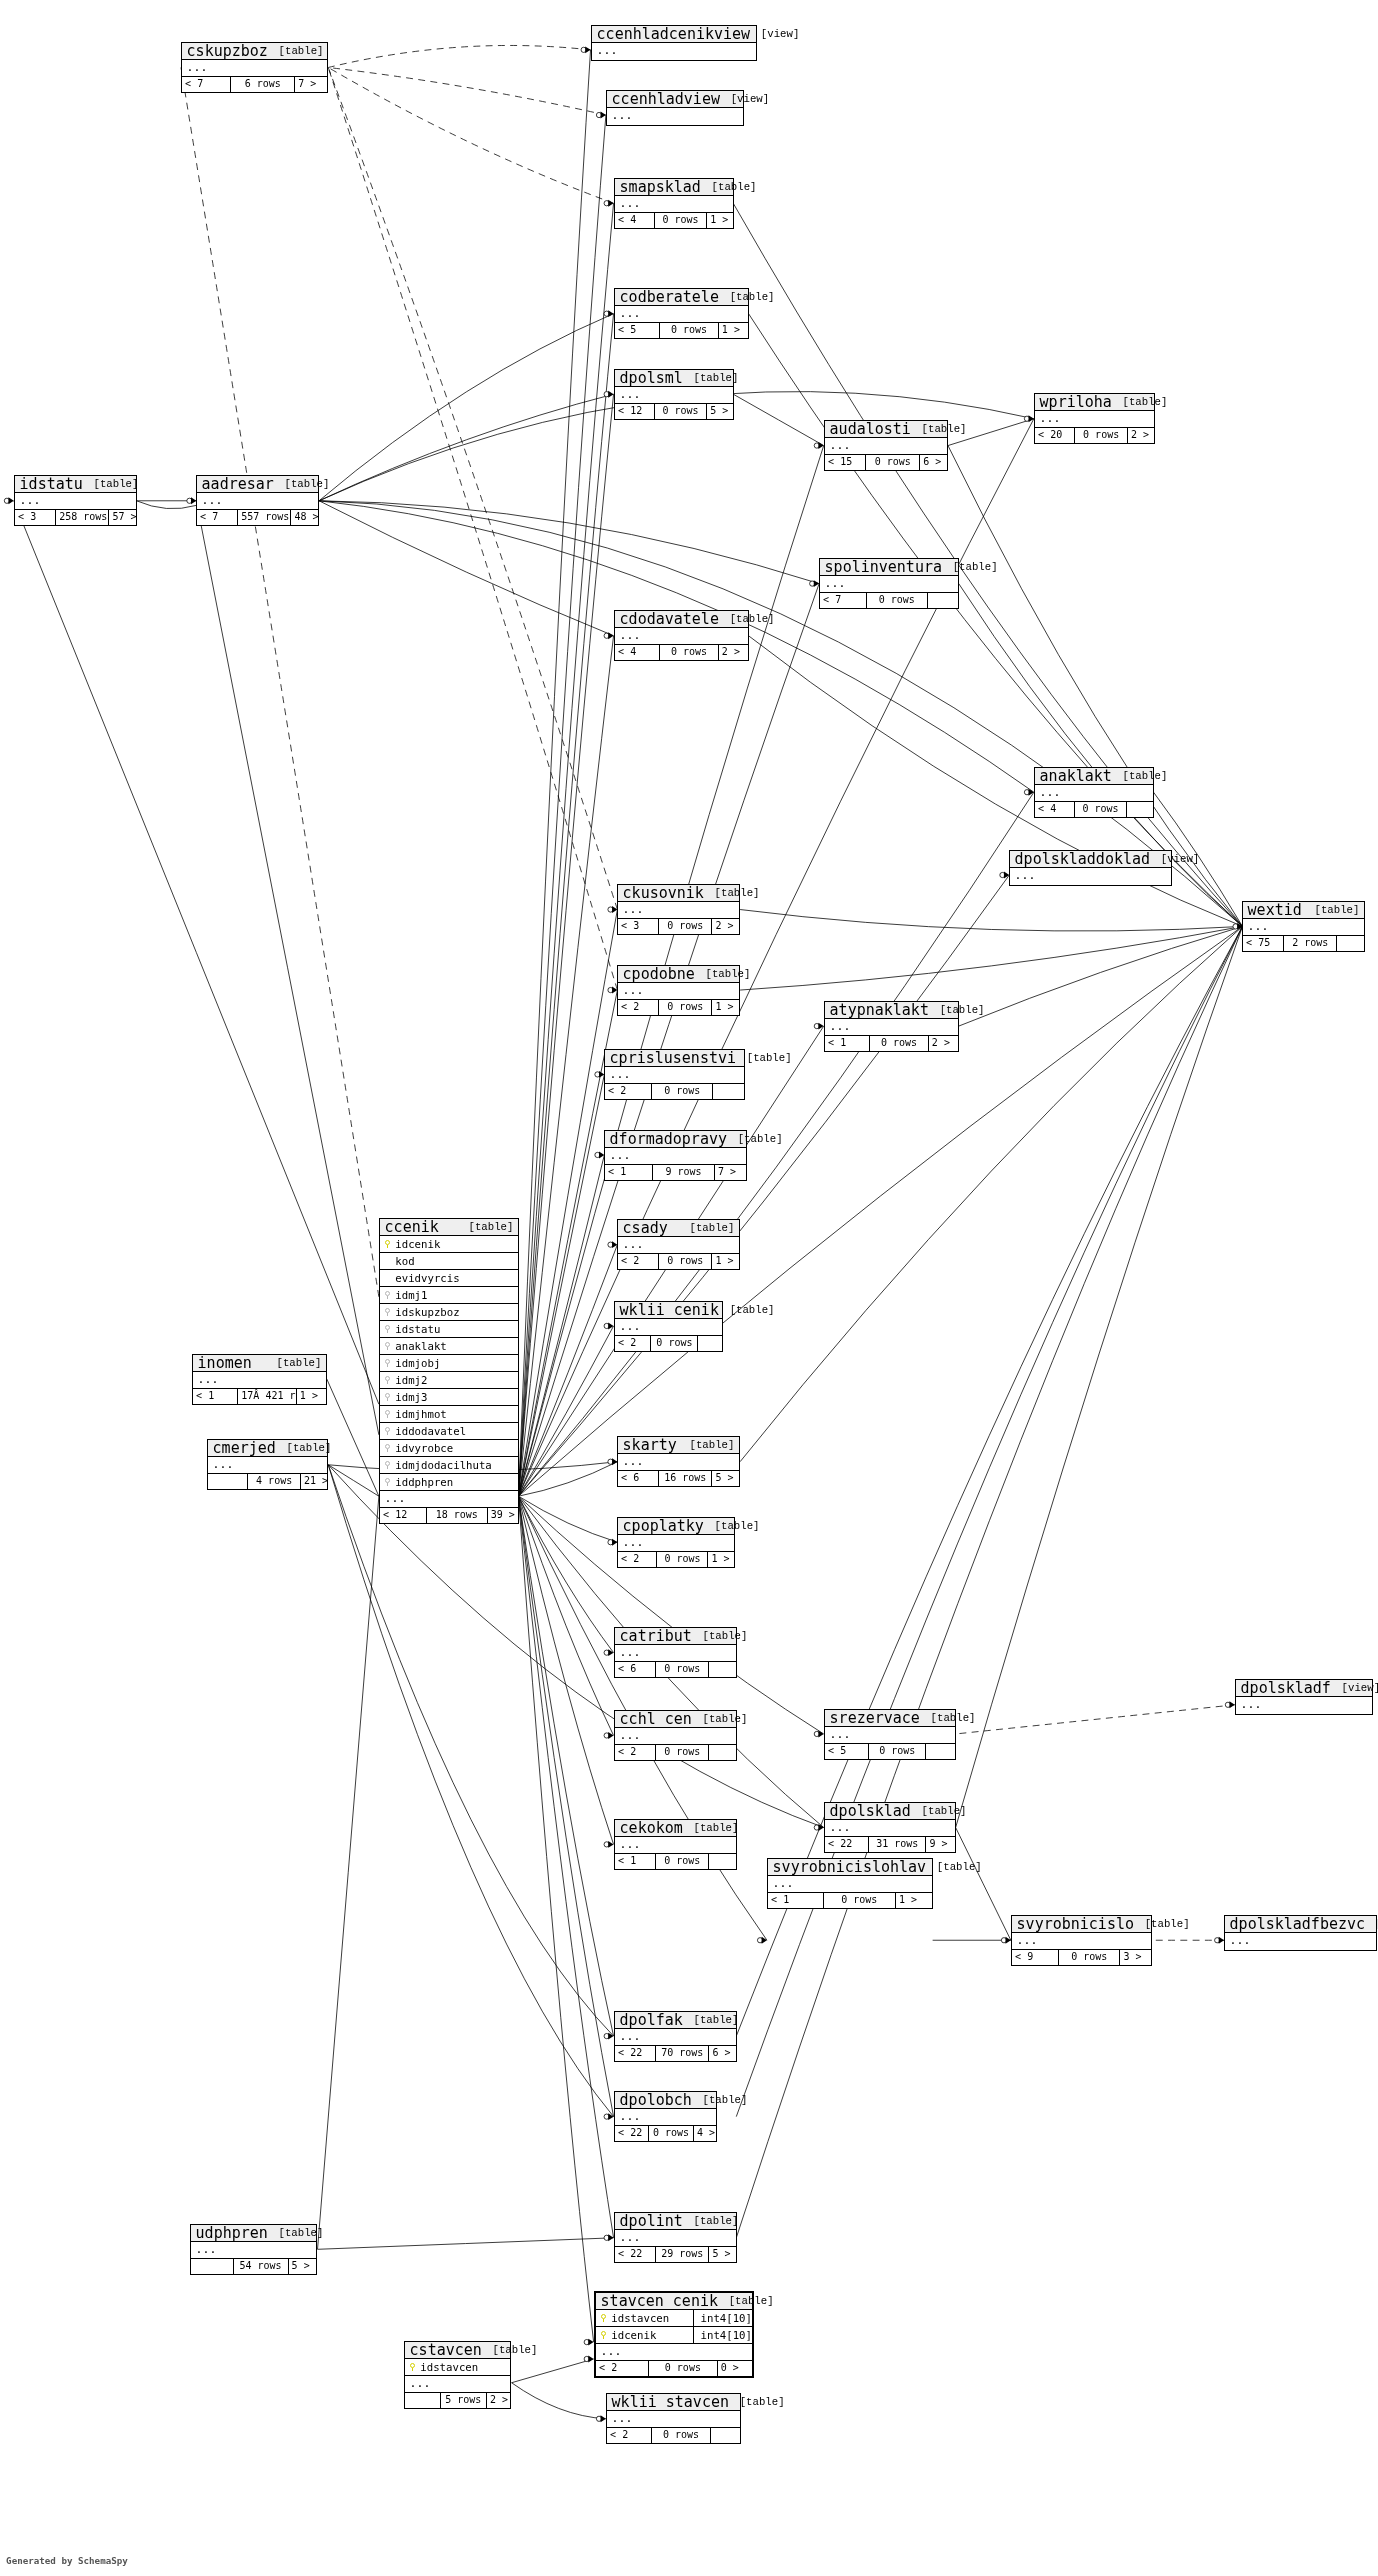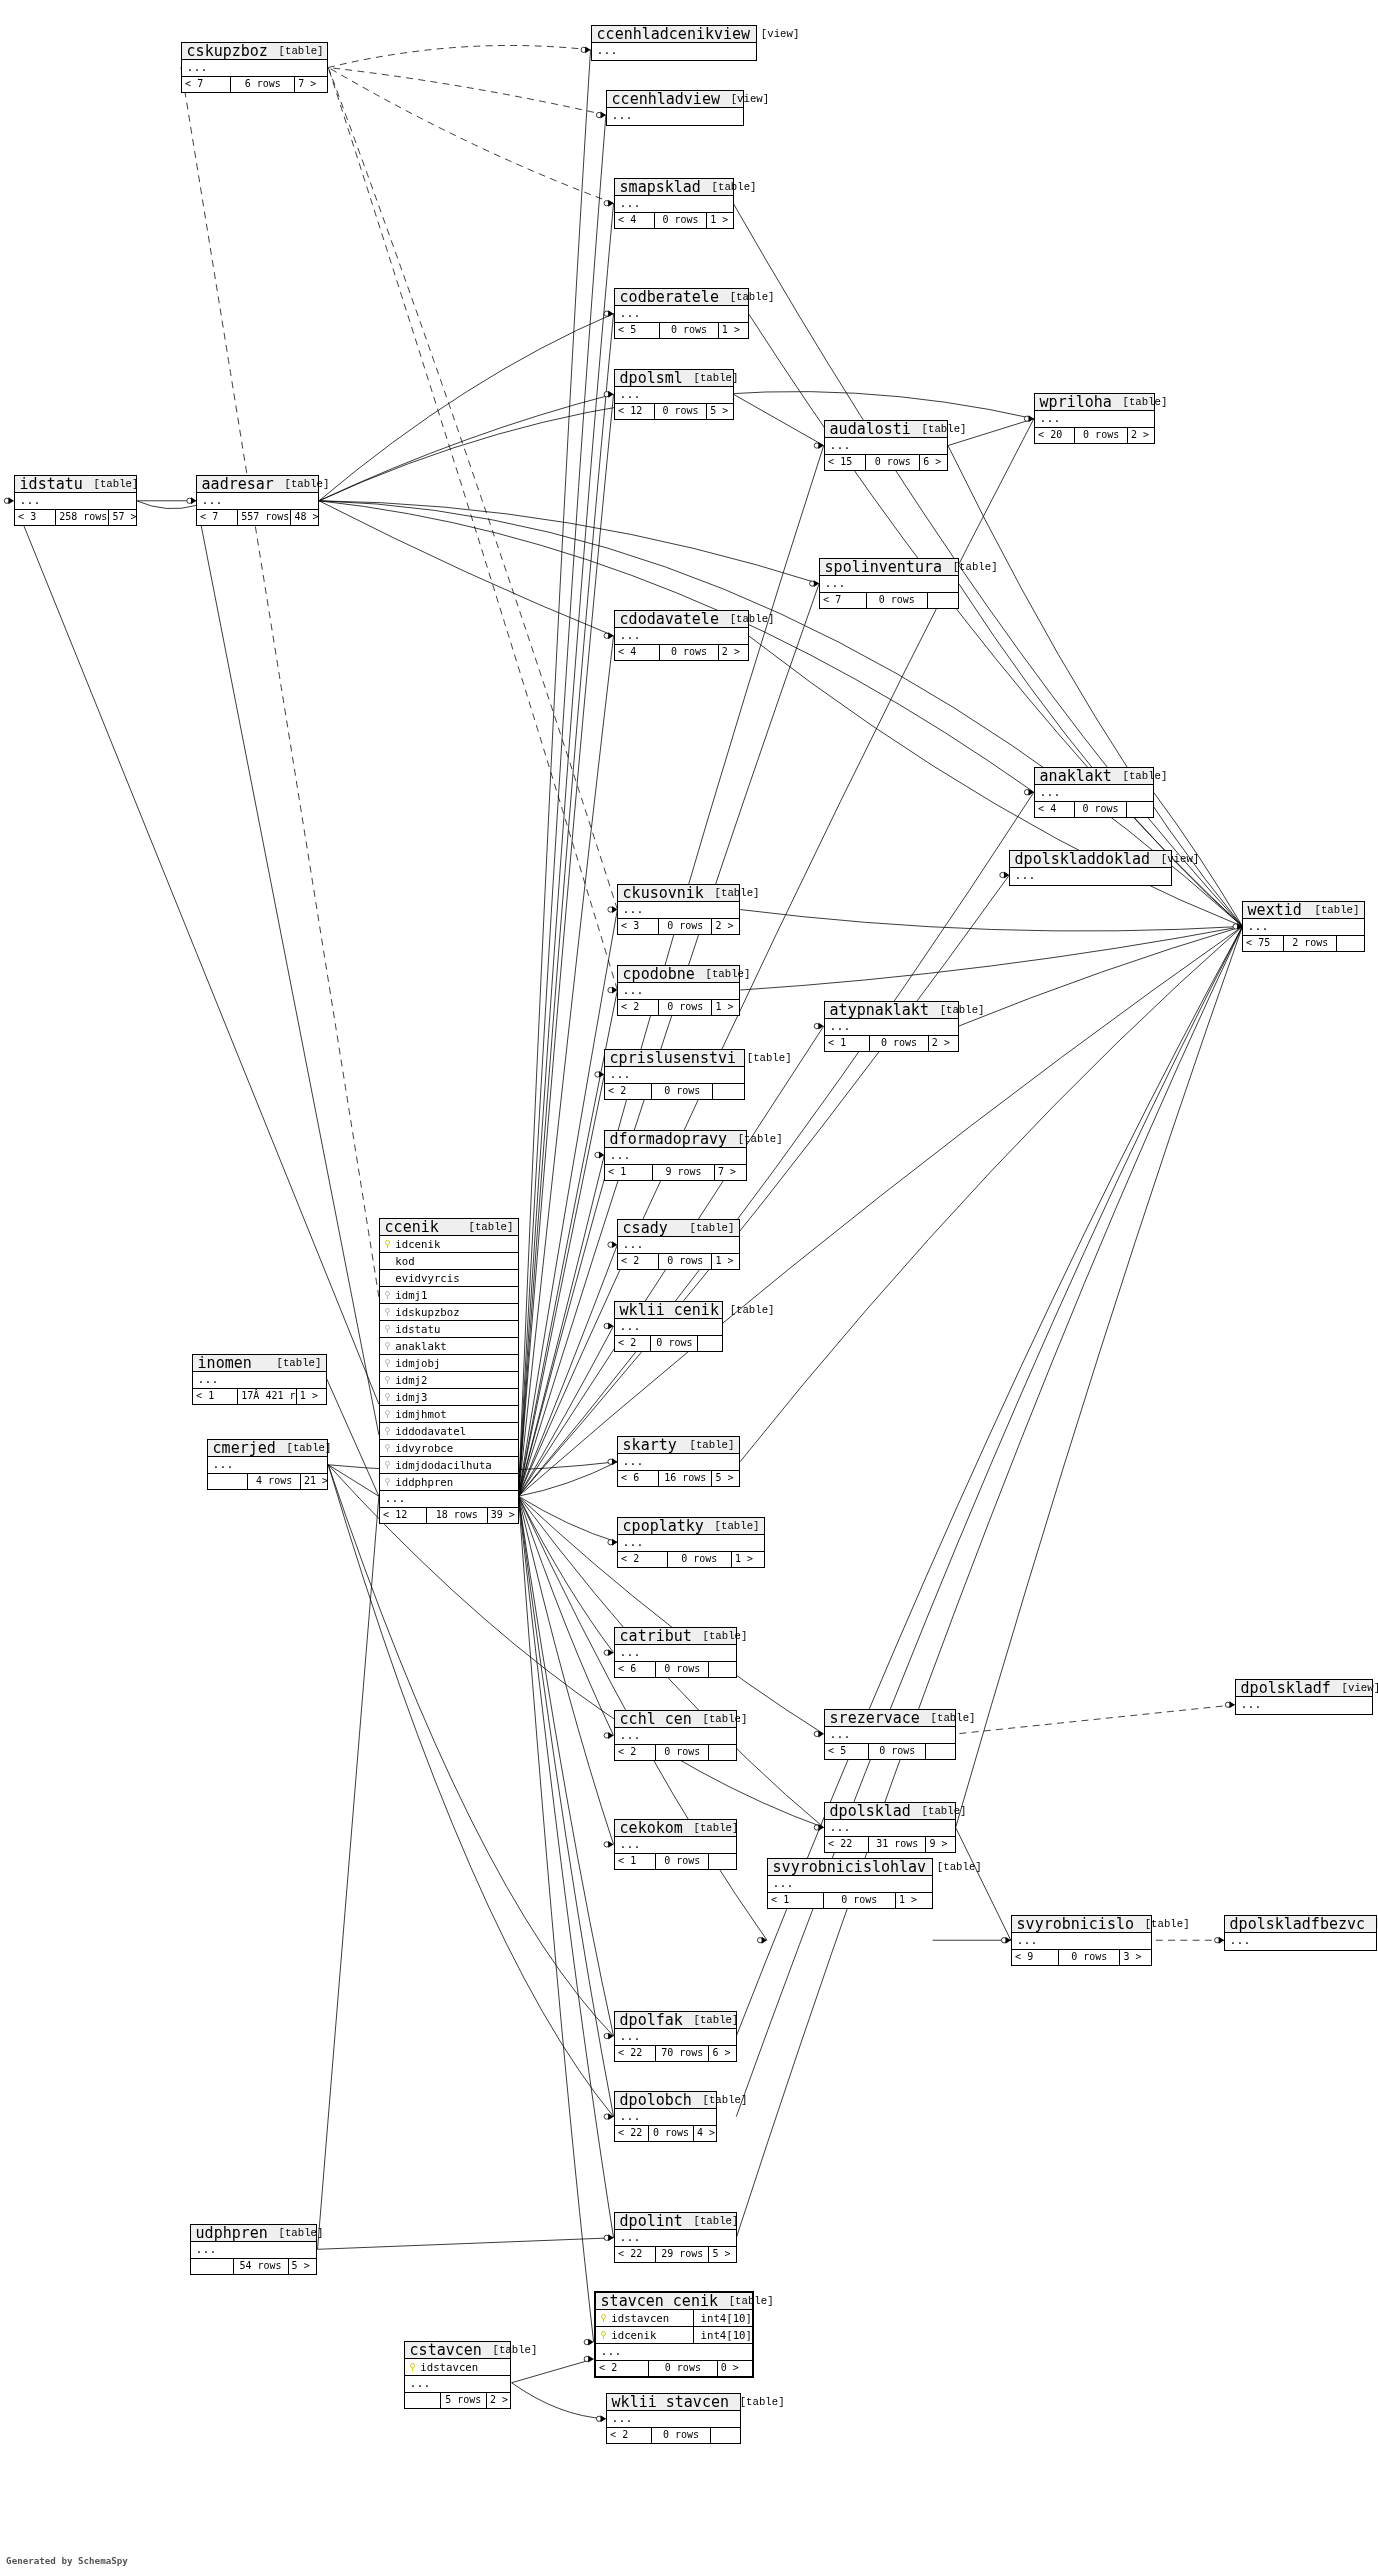--- a/index.html
+++ b/index.html
@@ -632,21 +632,21 @@
           <span class="nm">cmerjed</span>
           <span class="ty">[table]</span>
         </div>
         <div class="ndots">...</div>
         <div class="nfoot">
           <div class="c0"></div>
           <div class="c1">4 rows</div>
           <div class="c2">21 &gt;</div>
         </div>
       </div>
-      <div class="node" style="left: 617px; top: 1517px; width: 148px;">
+      <div class="node" style="left: 617px; top: 1517px; width: 118px;">
         <div class="nhead">
           <span class="nm">cpoplatky</span>
           <span class="ty">[table]</span>
         </div>
         <div class="ndots">...</div>
         <div class="nfoot">
           <div class="c0">&lt; 2</div>
           <div class="c1">0 rows</div>
           <div class="c2">1 &gt;</div>
         </div>

